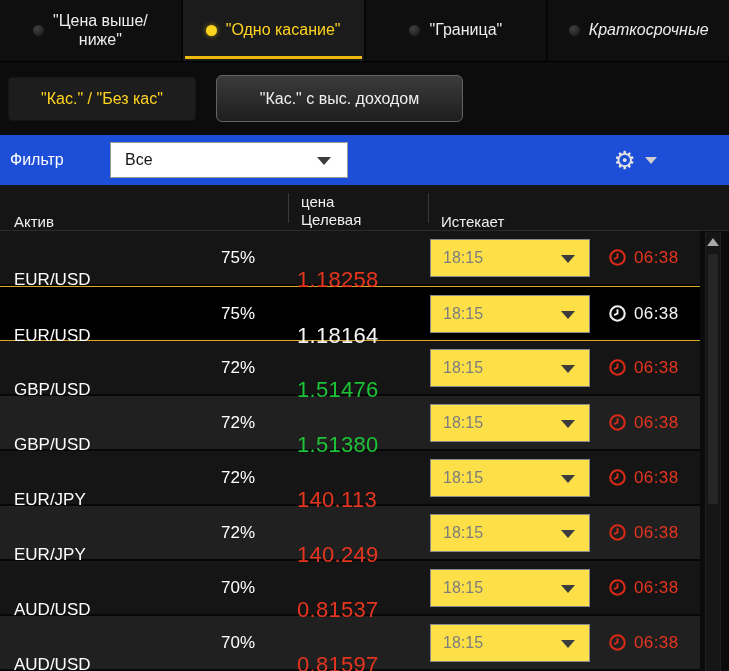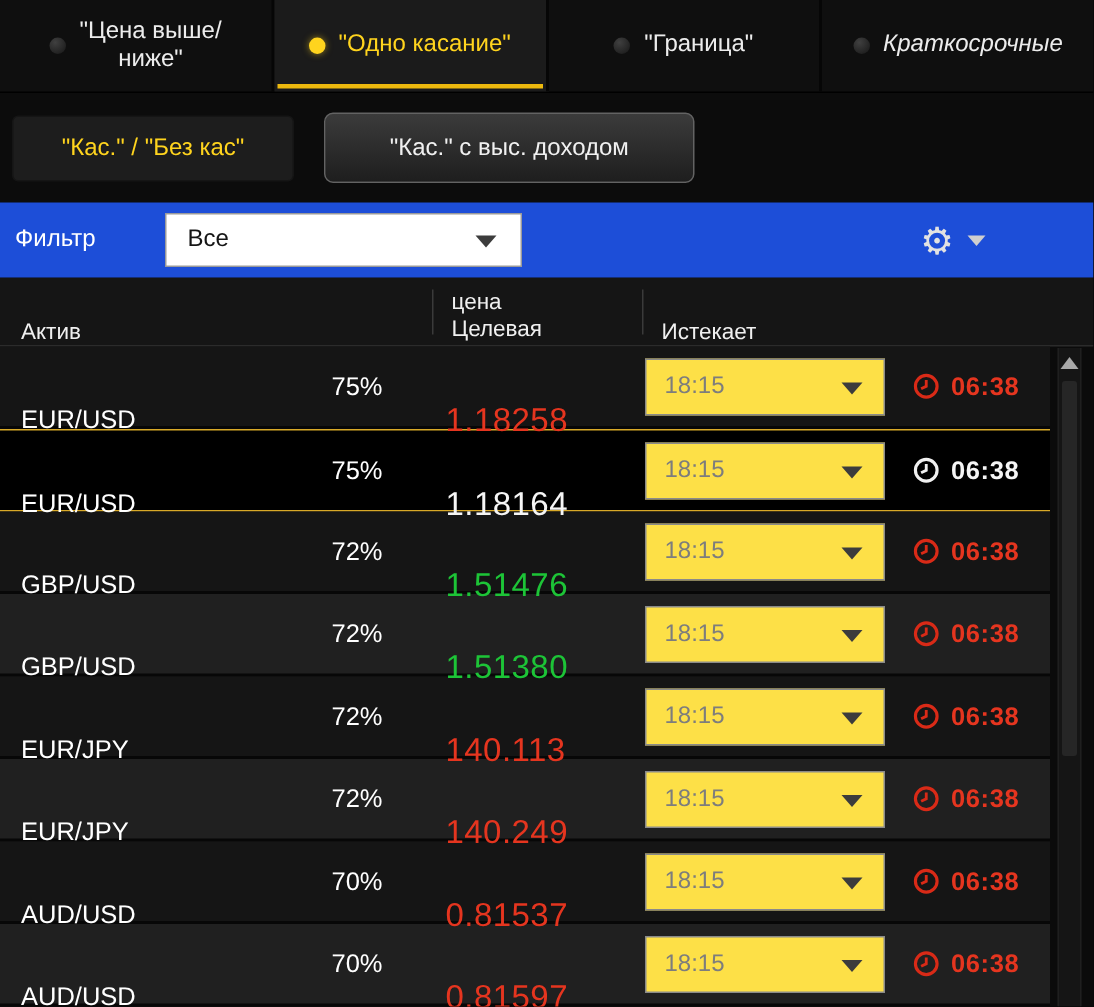--- a/index.html
+++ b/index.html
@@ -54,21 +54,21 @@
   .tbody{width:700px;}
   .row{height:55px;display:flex;align-items:center;background:#151515;border-bottom:2px solid #070707;cursor:pointer;}
   .row.alt{background:#202020;}
   .row.selected{background:#000;border-top:1px solid var(--gold-border);border-bottom:1px solid var(--gold-border);}
   .cell-asset{width:189px;padding-left:14px;font-size:17px;color:#fff;margin-top:45px;}
   .cell-payout{width:66px;text-align:right;font-size:17px;color:#fff;}
   .cell-price{width:175px;padding-left:42px;font-size:22px;letter-spacing:.3px;margin-top:44px;}
   .expiry-select{width:160px;height:38px;background:#fde047;border:1px solid #8a8a8a;display:flex;align-items:center;
         padding:0 12px;color:#7d7d7d;font-size:16px;position:relative;flex:none;cursor:pointer;}
   .expiry-select .tri{position:absolute;right:14px;top:15px;}
-  .cell-clock{margin-left:18px;display:flex;align-items:center;gap:7px;font-size:17px;letter-spacing:.4px;font-weight:bold;}
+  .cell-clock{margin-left:18px;display:flex;align-items:center;gap:7px;font-size:17px;letter-spacing:.4px;}
   .clock{display:block;}
   .c-red{color:var(--red);}
   .c-green{color:var(--green);}
   .c-white{color:var(--white-txt);}
   .cell-clock.c-red svg{color:#d92a17;}
   .cell-clock.c-white svg{color:#f0f0f0;}
 
   
   .scrollbar{position:absolute;top:232px;right:8px;width:16px;bottom:0;background:#151515;
         border-left:1px solid #1f1f1f;border-right:1px solid #1f1f1f;cursor:pointer;}

